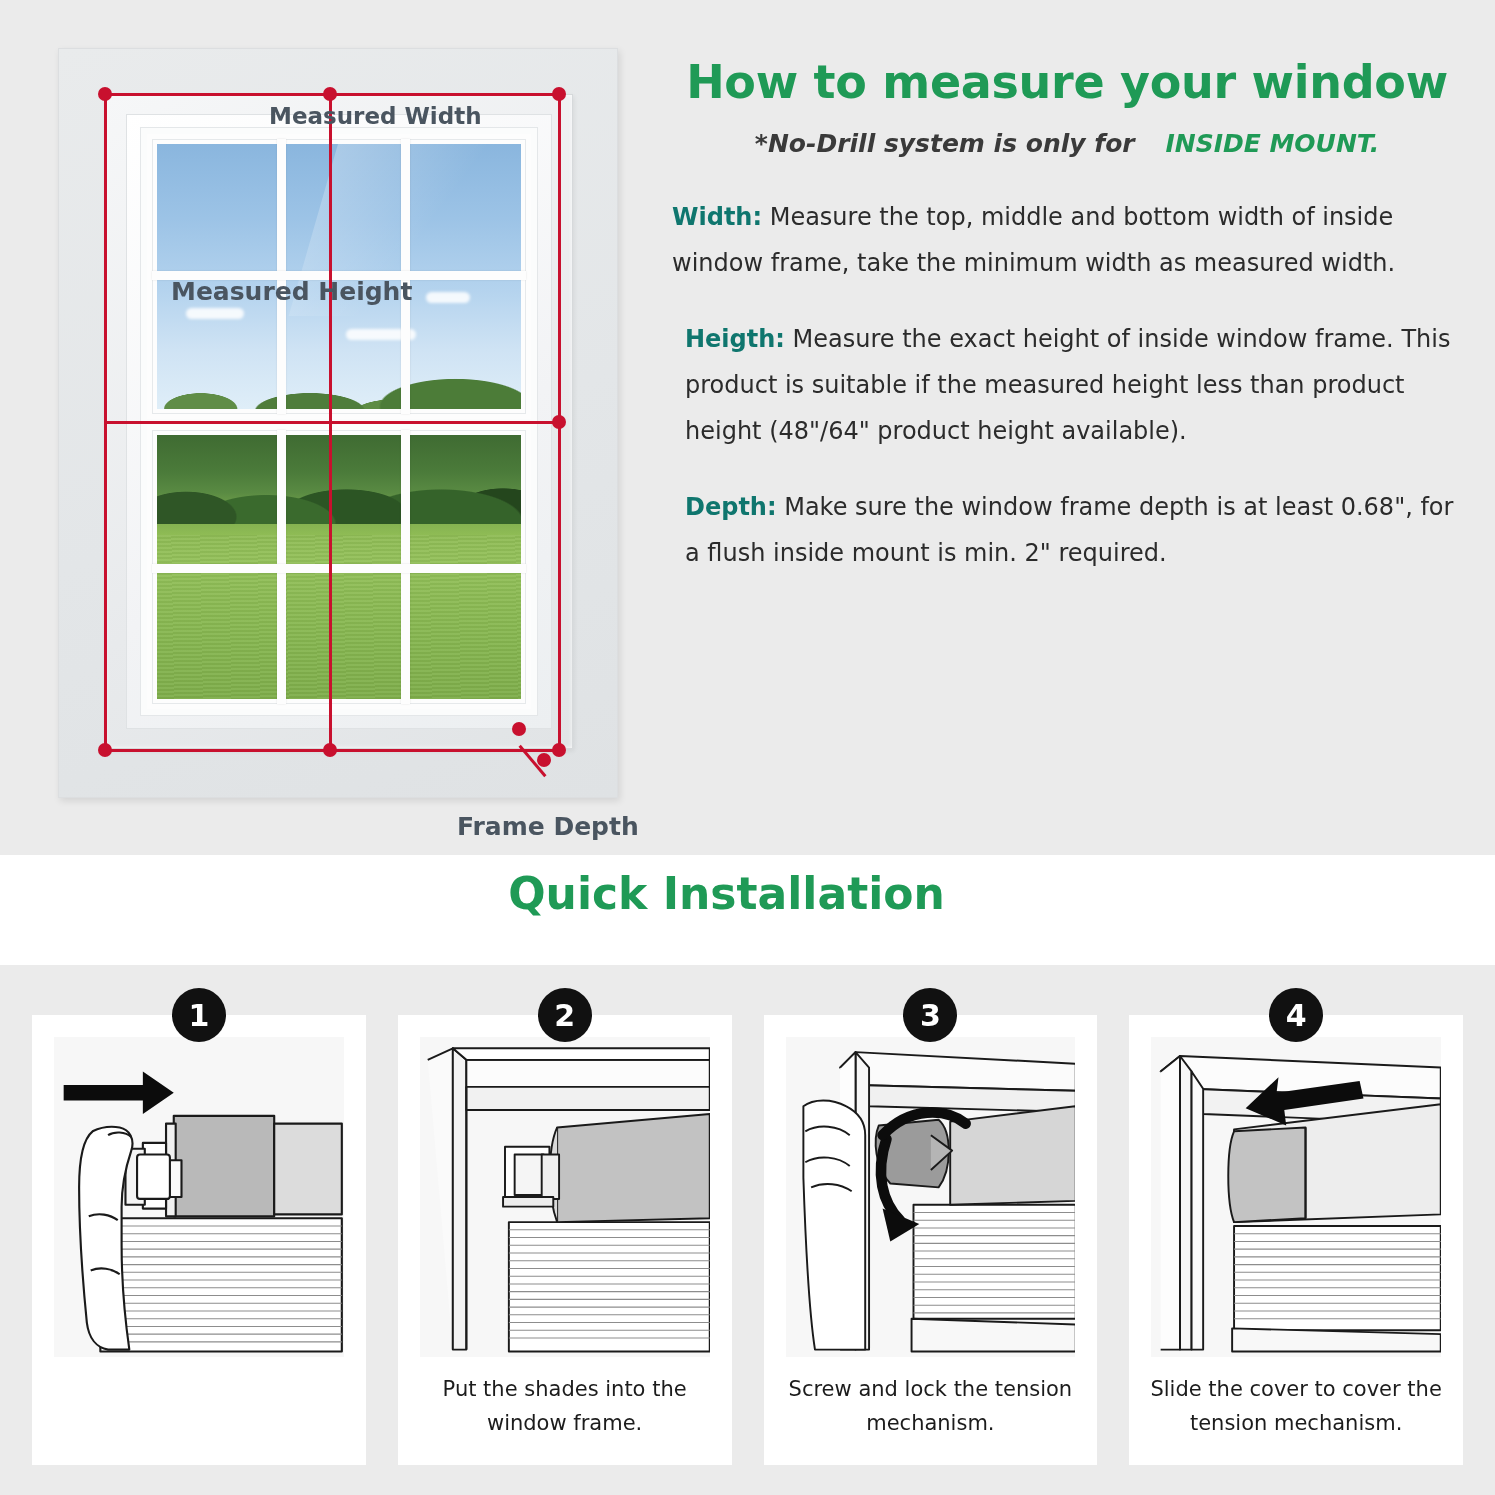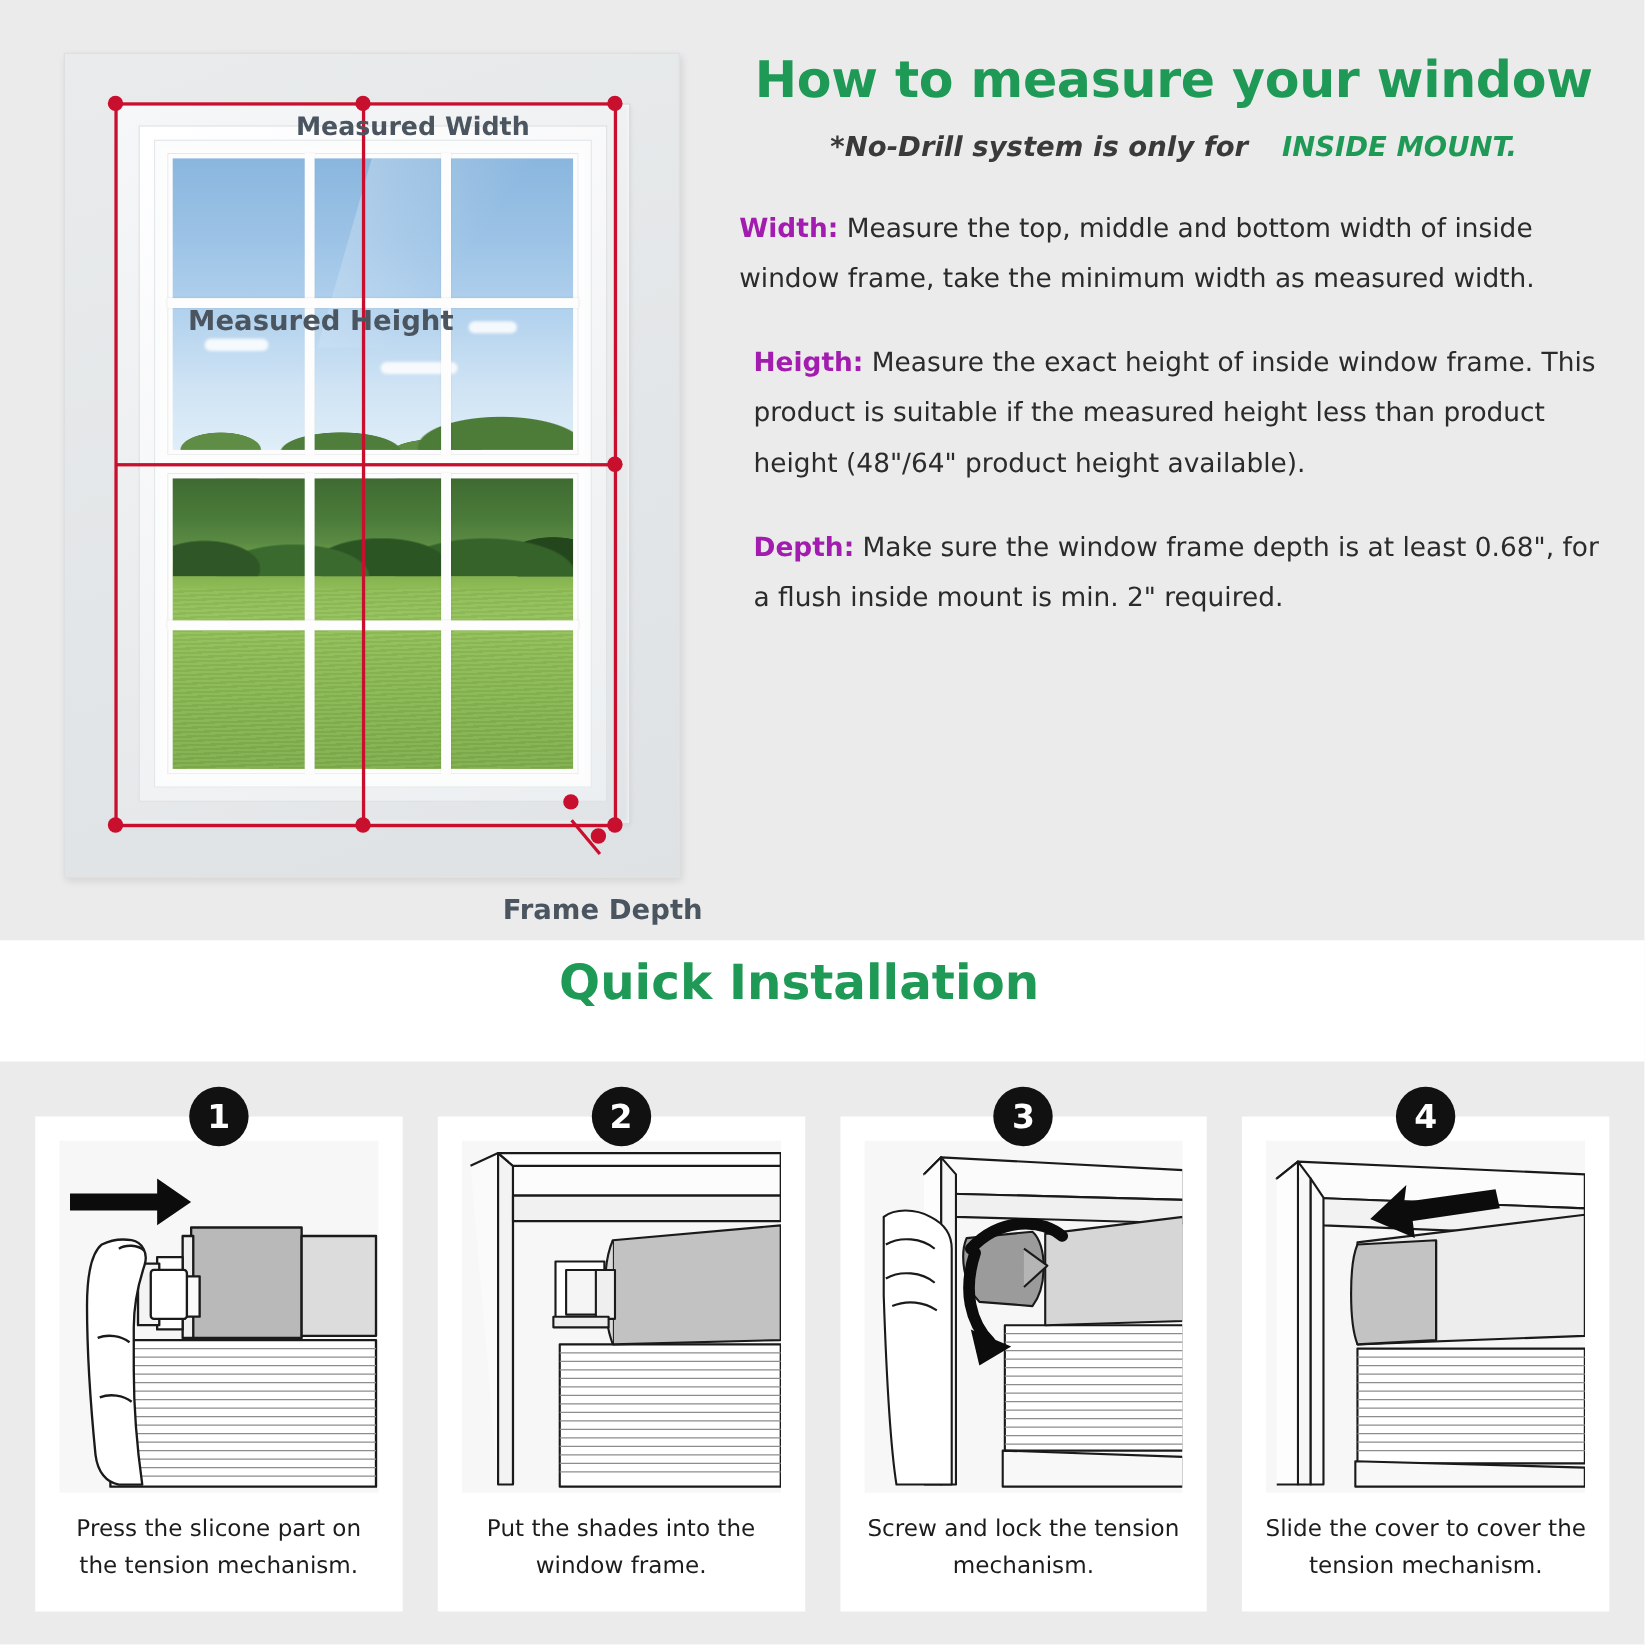--- a/index.html
+++ b/index.html
@@ -112,36 +112,36 @@
   }
   .mlabel{
     position:absolute; color:#4a5560; font-weight:bold;
     font-family:"DejaVu Sans", sans-serif; white-space:nowrap;
   }
   #label-measured-width  { left:210px; top:54px;  font-size:23px; }
   #label-measured-height { left:112px; top:228px; font-size:25px; }
   #label-frame-depth     { left:398px; top:763px; font-size:25px; }
 
   
-  .info-col{ position:absolute; left:672px; top:46px; width:790px; }
+  .info-col{ position:absolute; left:672px; top:56px; width:790px; }
   .info-title{
     color:#1f9a56; font-size:46px; font-weight:bold; text-align:center;
     font-family:"DejaVu Sans", sans-serif; letter-spacing:-0.3px;
     line-height:1.15;
   }
   .info-sub{
     margin-top:20px; text-align:center; font-size:25px; font-weight:bold;
     font-style:italic; color:#3a3a3a; font-family:"DejaVu Sans", sans-serif;
   }
   .info-sub .hl{ color:#1f9a56;margin-left:22px; }
   .para{
     margin-top:36px; font-size:24px; line-height:1.92; color:#2b2b2b;
     font-family:"DejaVu Sans", sans-serif;
   }
-  .para b{ color:#a21caf; }
+  .para b{ color:#0f766e; }
   .para.tight{ margin-top:30px;margin-left:13px; }
 
   
   .divider-band{
     position:absolute; left:0; top:855px; width:1495px; height:110px; background:#fff;
   }
 
   
   .install-head{
     position:absolute; left:0; top:868px; width:1453px; text-align:center;
@@ -320,21 +320,20 @@
               <path d="M56 96 C62 92 74 92 80 98"></path>
               <path d="M36 180 C46 176 58 178 66 184"></path>
               <path d="M38 236 C48 232 60 234 68 240"></path>
             </g>
 
             <g fill="#0c0c0c">
               <path d="M10 44 L92 44 L92 30 L124 52 L92 74 L92 60 L10 60 Z"></path>
             </g>
           </svg>
         </div>
-        <div class="step-cap">Press the slicone part on the tension mechanism.</div>
       </div>
 
       <div class="step-card">
         <div class="step-badge">2</div>
         <div class="step-art">
           <svg viewBox="0 0 300 320">
             <g fill="none" stroke="#1a1a1a" stroke-width="2" stroke-linejoin="round">
 
               <path d="M8 18 L34 6 L34 318" fill="#fafafa"></path>
               <path d="M34 6 L48 18 L48 318 L34 318 Z" fill="#f3f3f3"></path>

